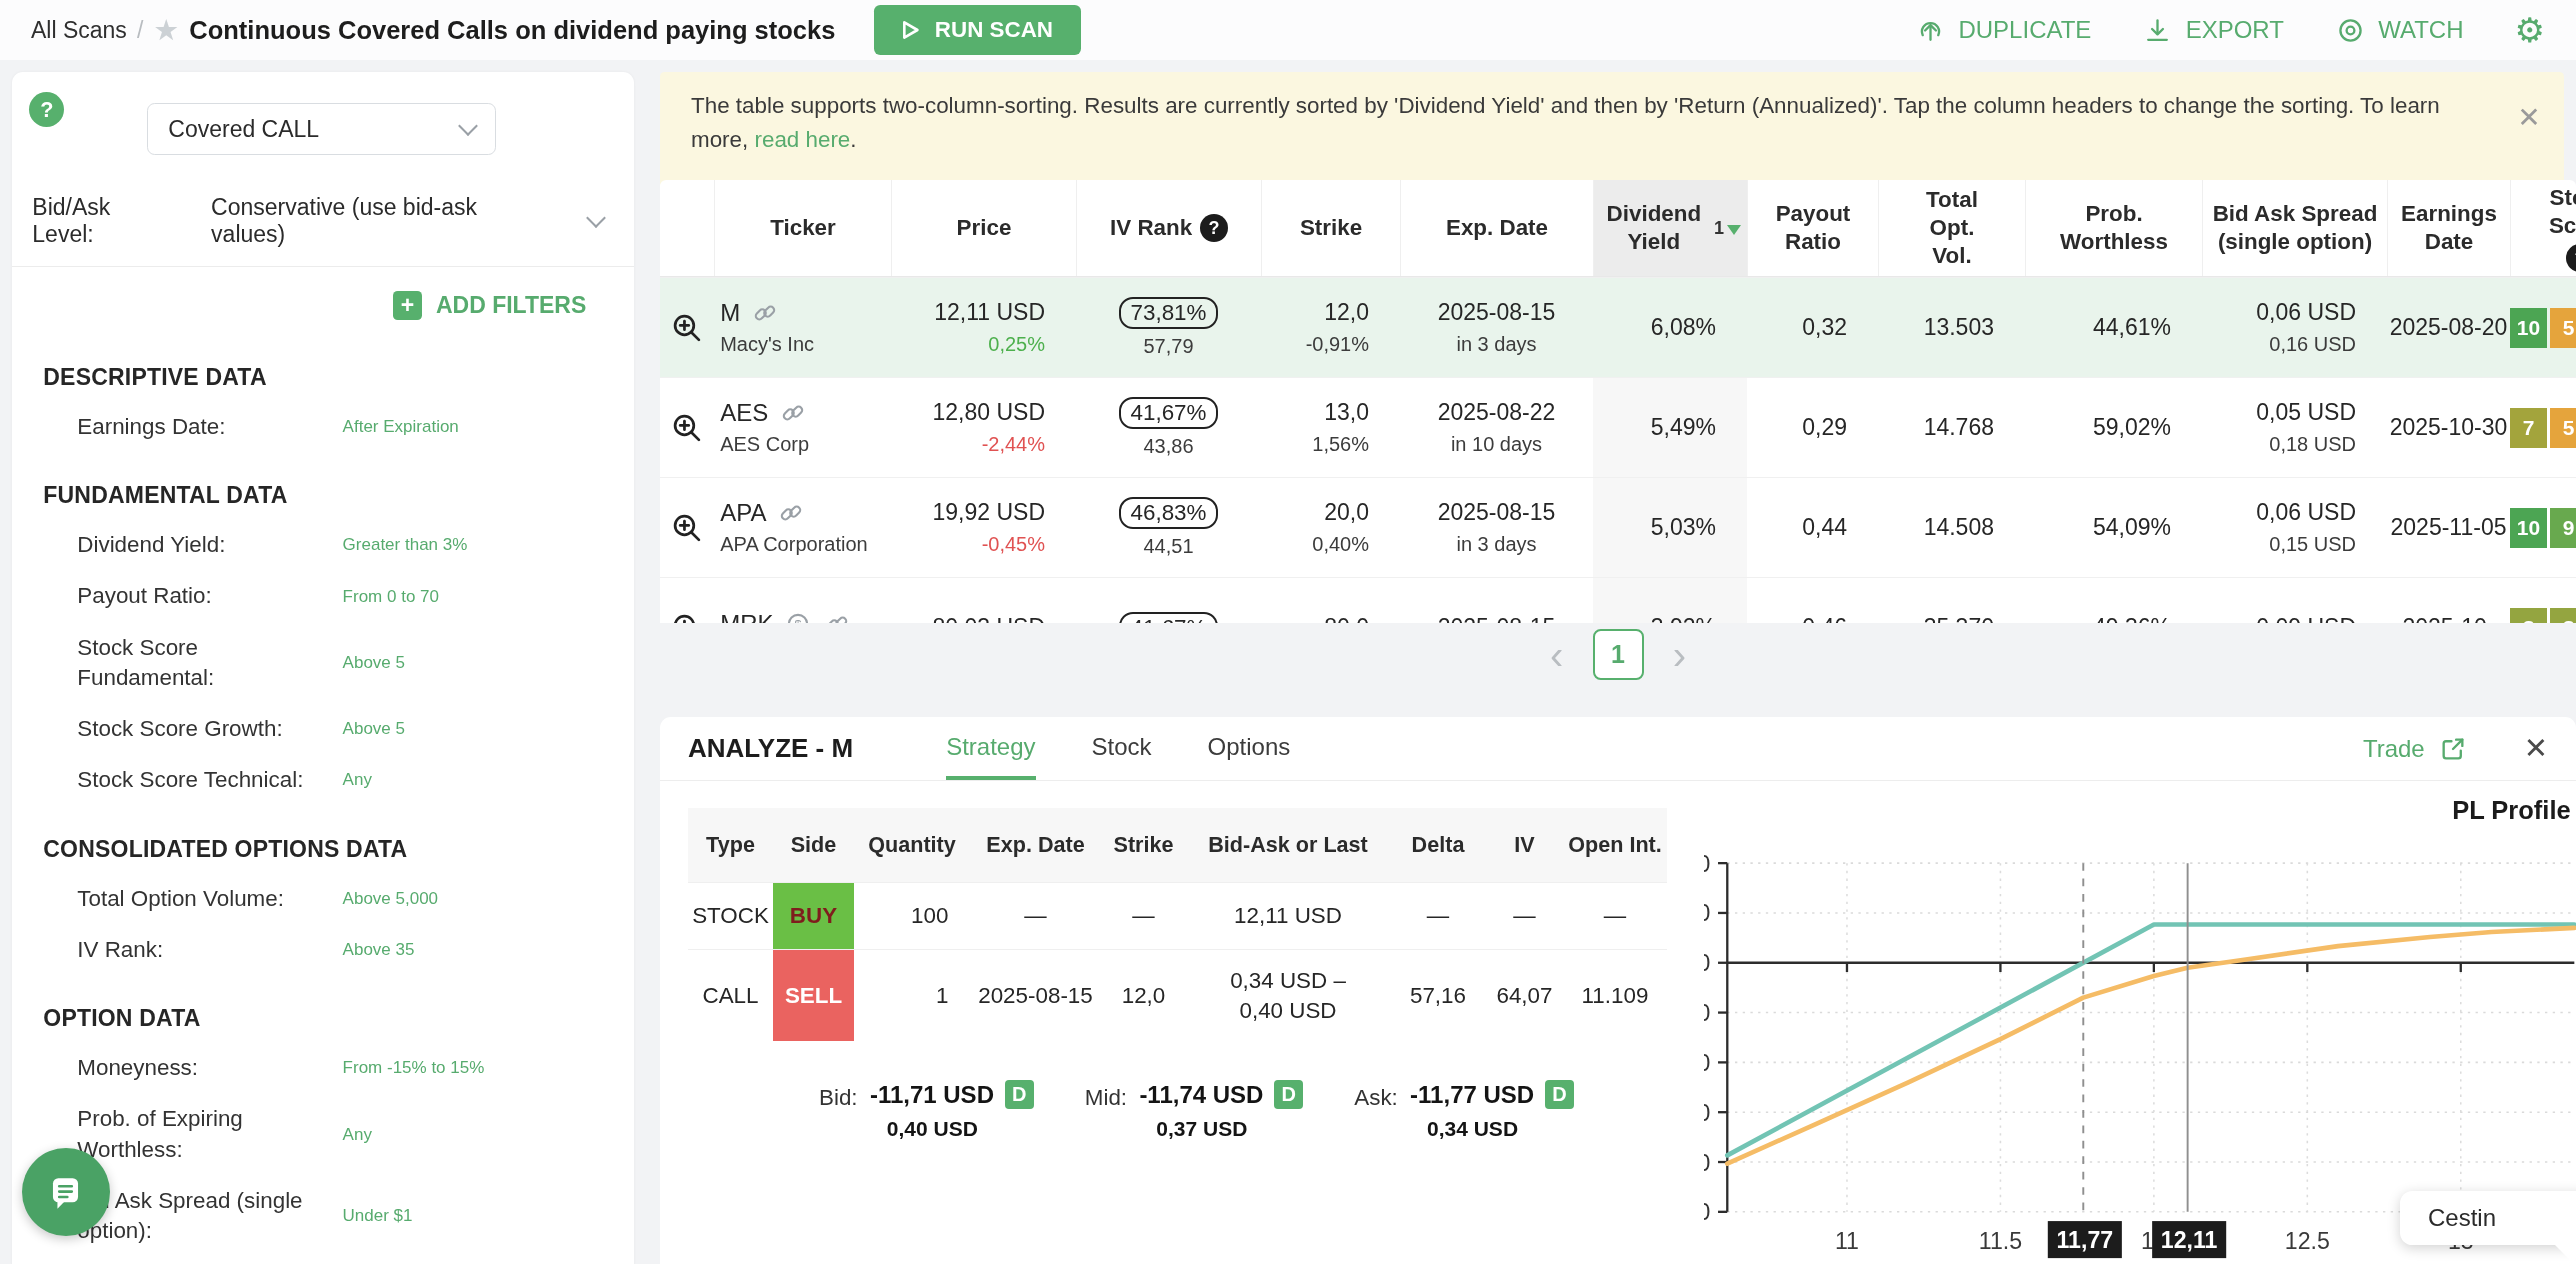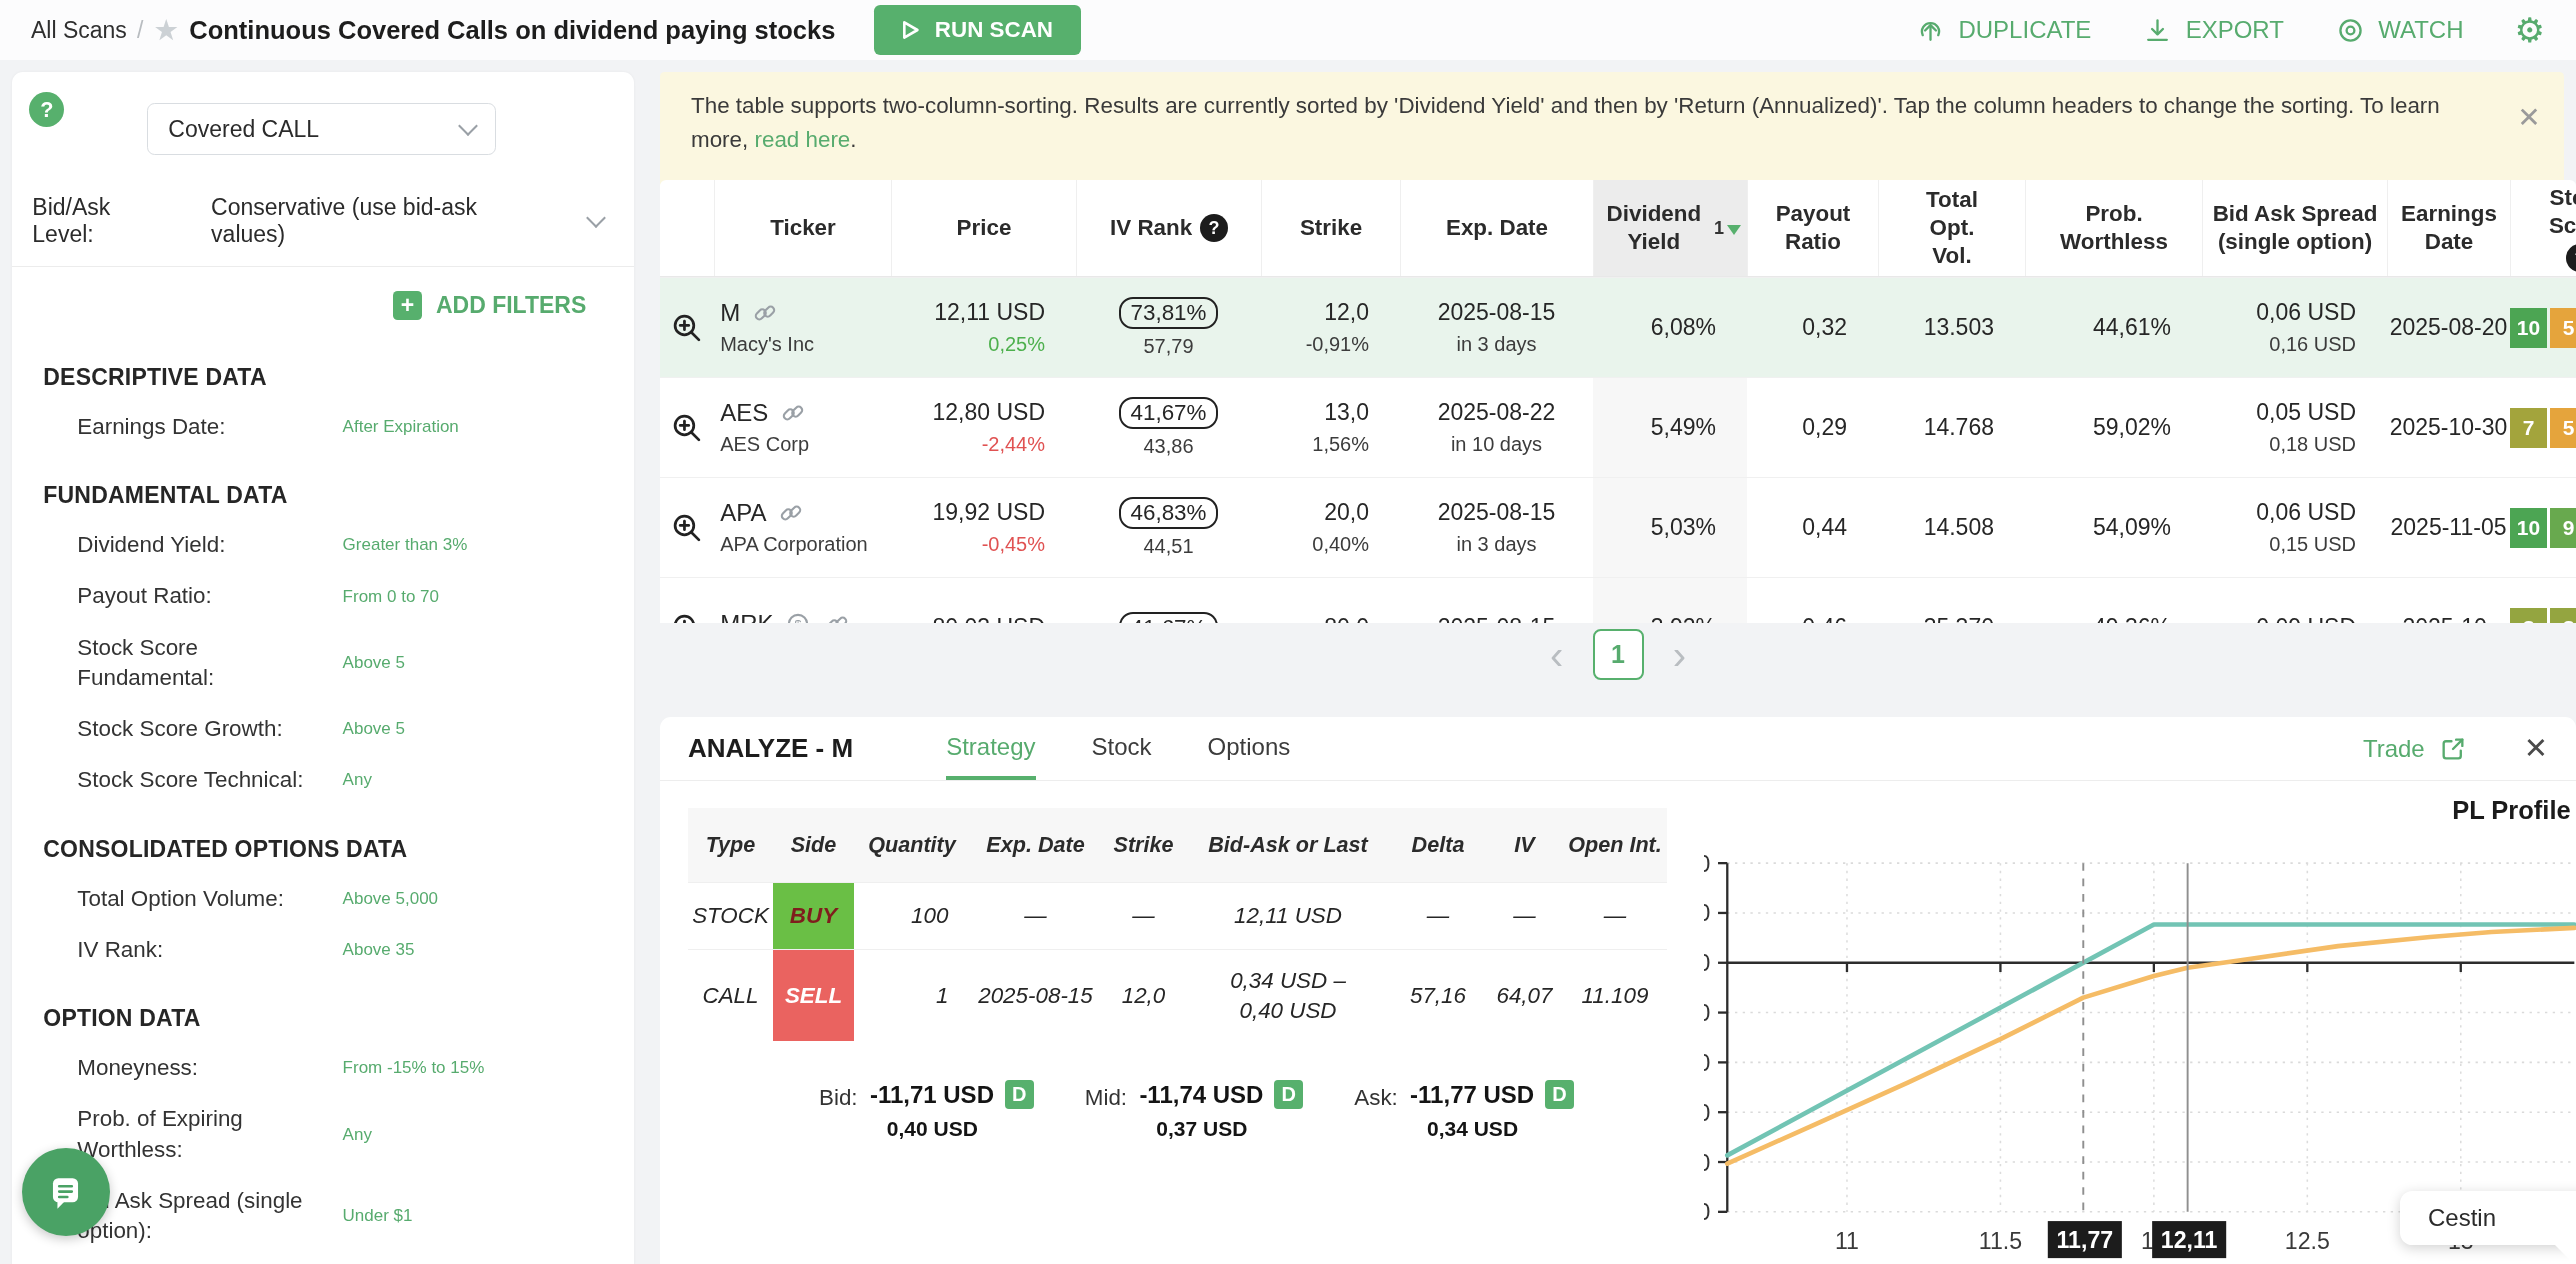--- a/index.html
+++ b/index.html
@@ -92,21 +92,21 @@
   .an-title{font-size:26px;font-weight:bold;color:#1d1d1d;}
   .an-tabs{display:flex;gap:56px;margin-left:93px;height:100%;}
   .an-tab{font-size:24px;color:#3c3c3c;display:flex;align-items:center;height:100%;cursor:pointer;border-bottom:4.6px solid transparent;}
   .an-tab.active{color:#57ab6e;border-bottom-color:#57b06d;}
   .an-right{margin-left:auto;display:flex;align-items:center;gap:20px;}
   .trade-link{display:flex;align-items:center;gap:14px;color:#57ab6e;font-size:24px;cursor:pointer;}
   .an-close{font-size:29px;color:#4a4a4a;cursor:pointer;margin-left:37px;line-height:1;}
   .an-divider{position:absolute;left:0;right:0;top:63px;border-top:1.5px solid #ededed;}
 
   .strategy{position:absolute;left:28px;top:91px;width:979px;}
-  .sgrid{display:grid;grid-template-columns:85px 81px 116px 131px 85px 204px 96px 77px 104px;font-style:italic;}
+  .sgrid{display:grid;grid-template-columns:85px 81px 116px 131px 85px 204px 96px 77px 104px;}
   .shead{background:#f7f7f7;}
   .shcell{display:flex;align-items:center;justify-content:center;text-align:center;min-height:74px;
     font-size:21.6px;font-weight:bold;color:#2b2b2b;line-height:1.25;padding:4.6px 3.1px;}
   .srow{border-top:1.5px solid #efefef;}
   .scell{display:flex;align-items:center;justify-content:center;text-align:center;
     font-size:22.4px;color:#262626;line-height:1.3;padding:4.6px 3.1px;}
   .srow1 .scell{min-height:66px;}
   .srow2 .scell{min-height:91px;}
   .side-buy{background:#6abf45;color:#7f1d1d;font-weight:bold;}
   .side-sell{background:#ea6360;color:#fff;font-weight:bold;}

